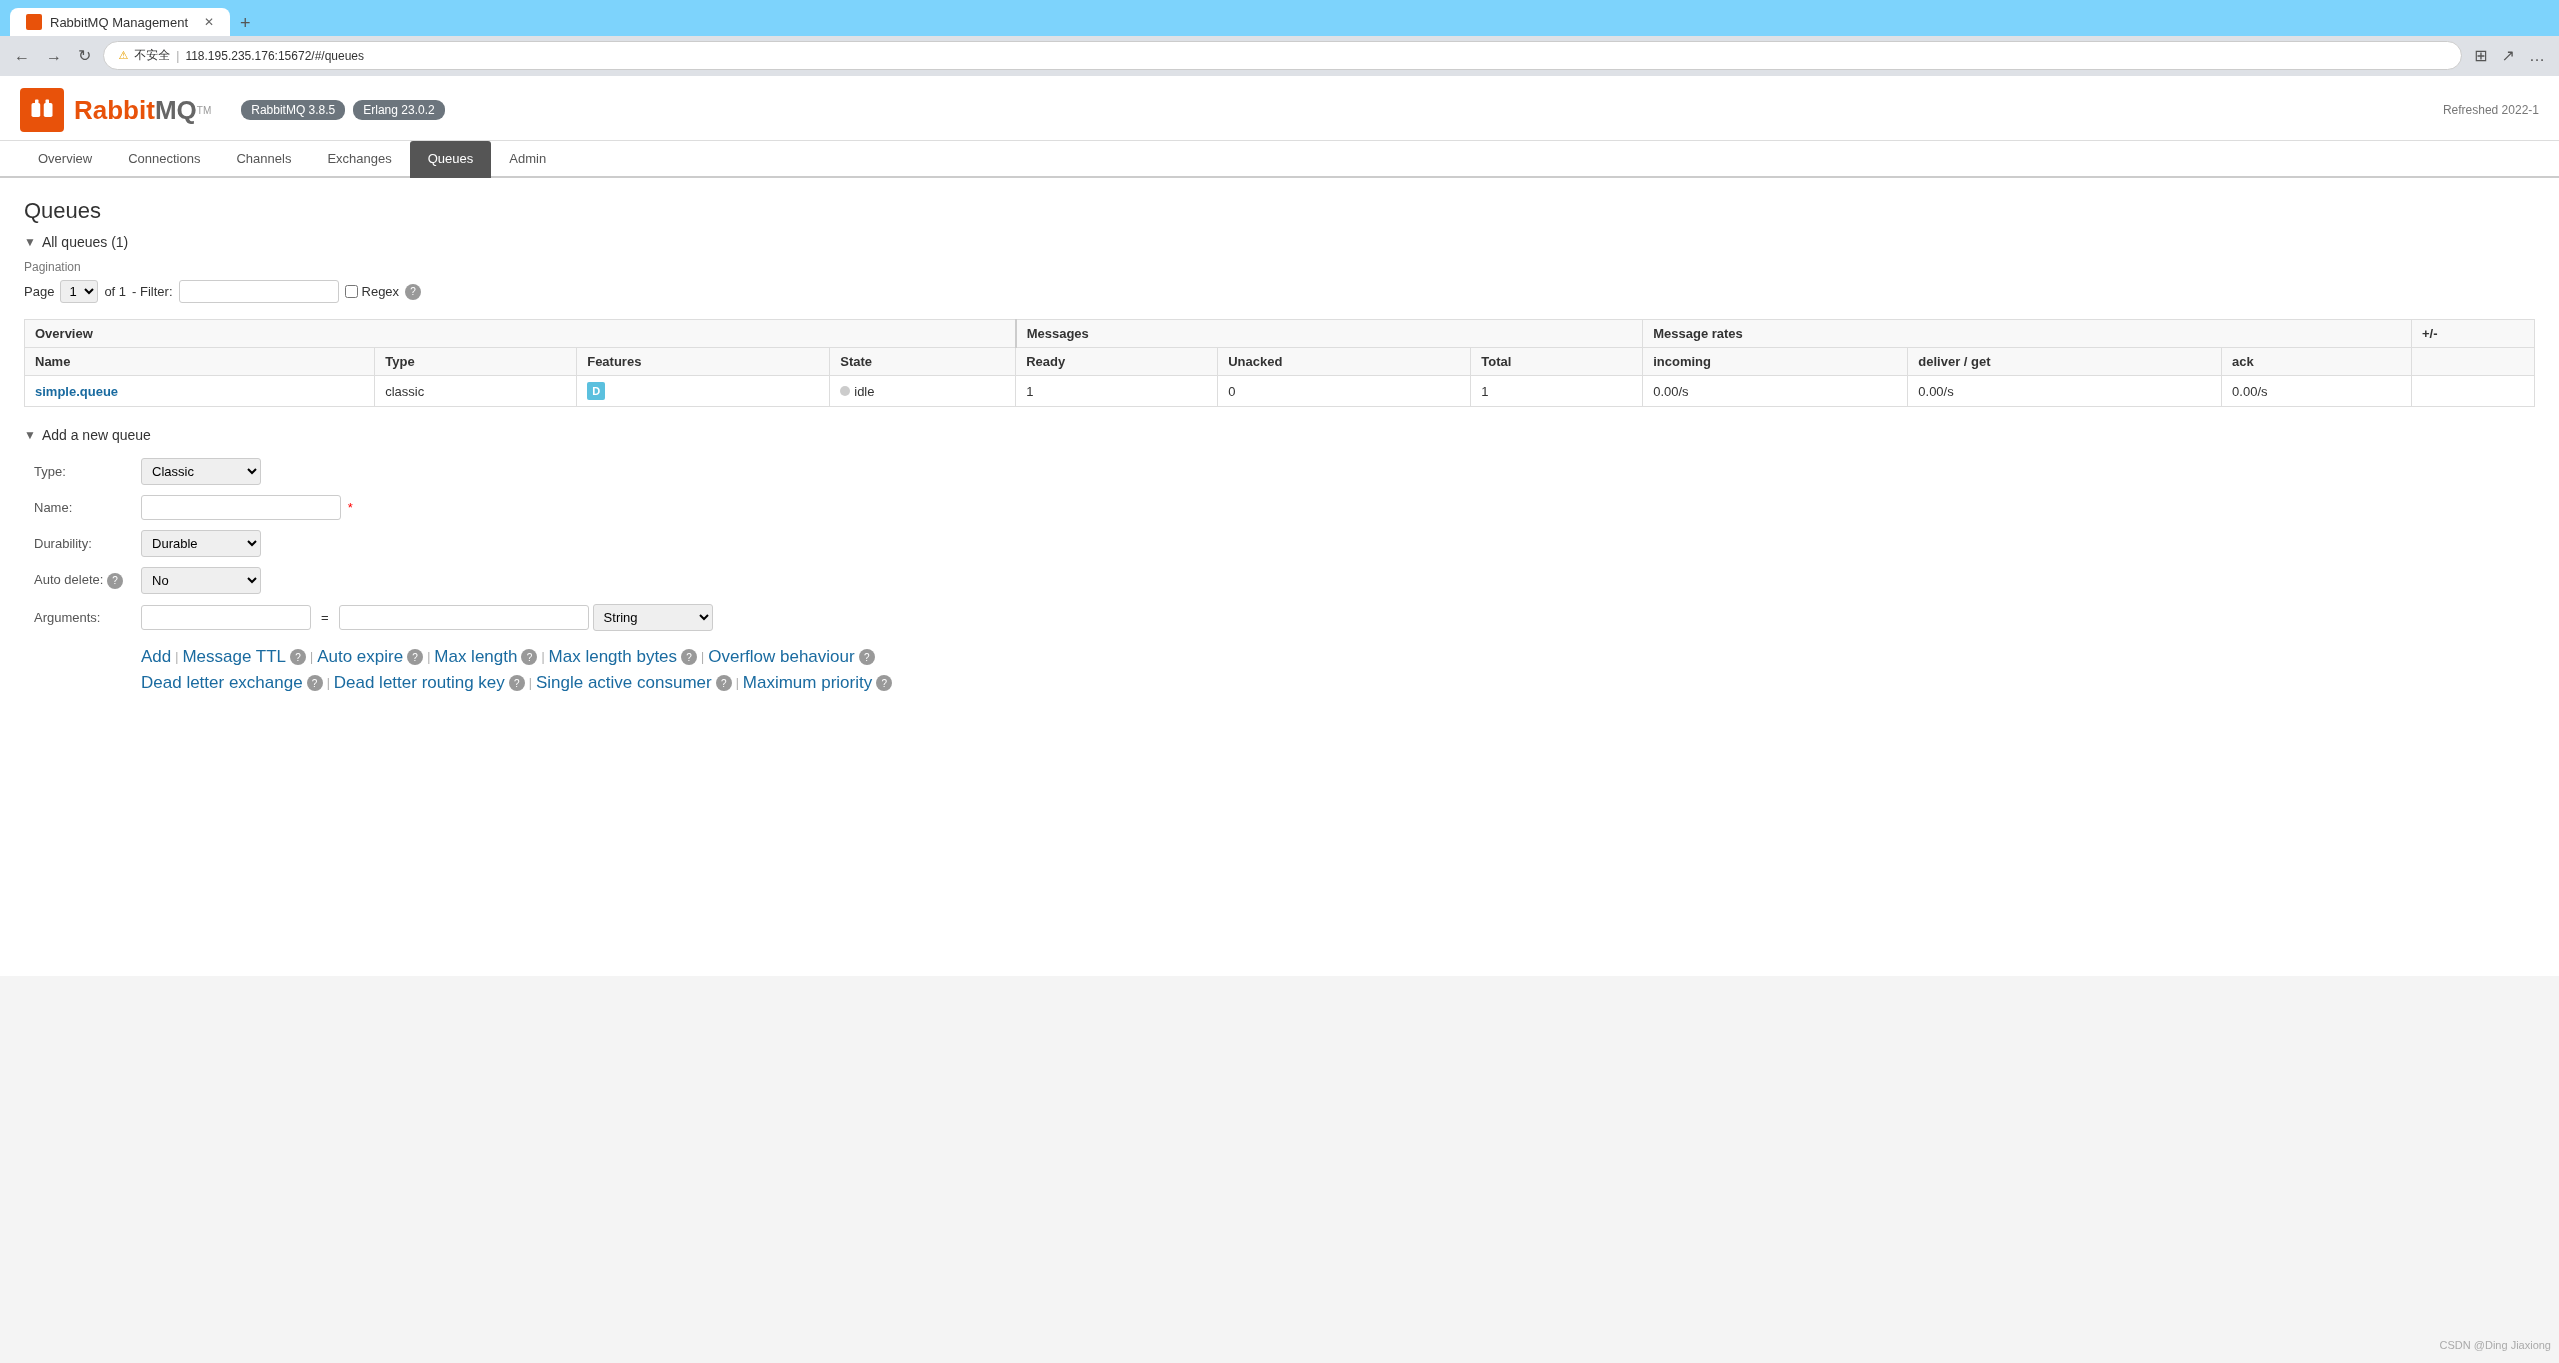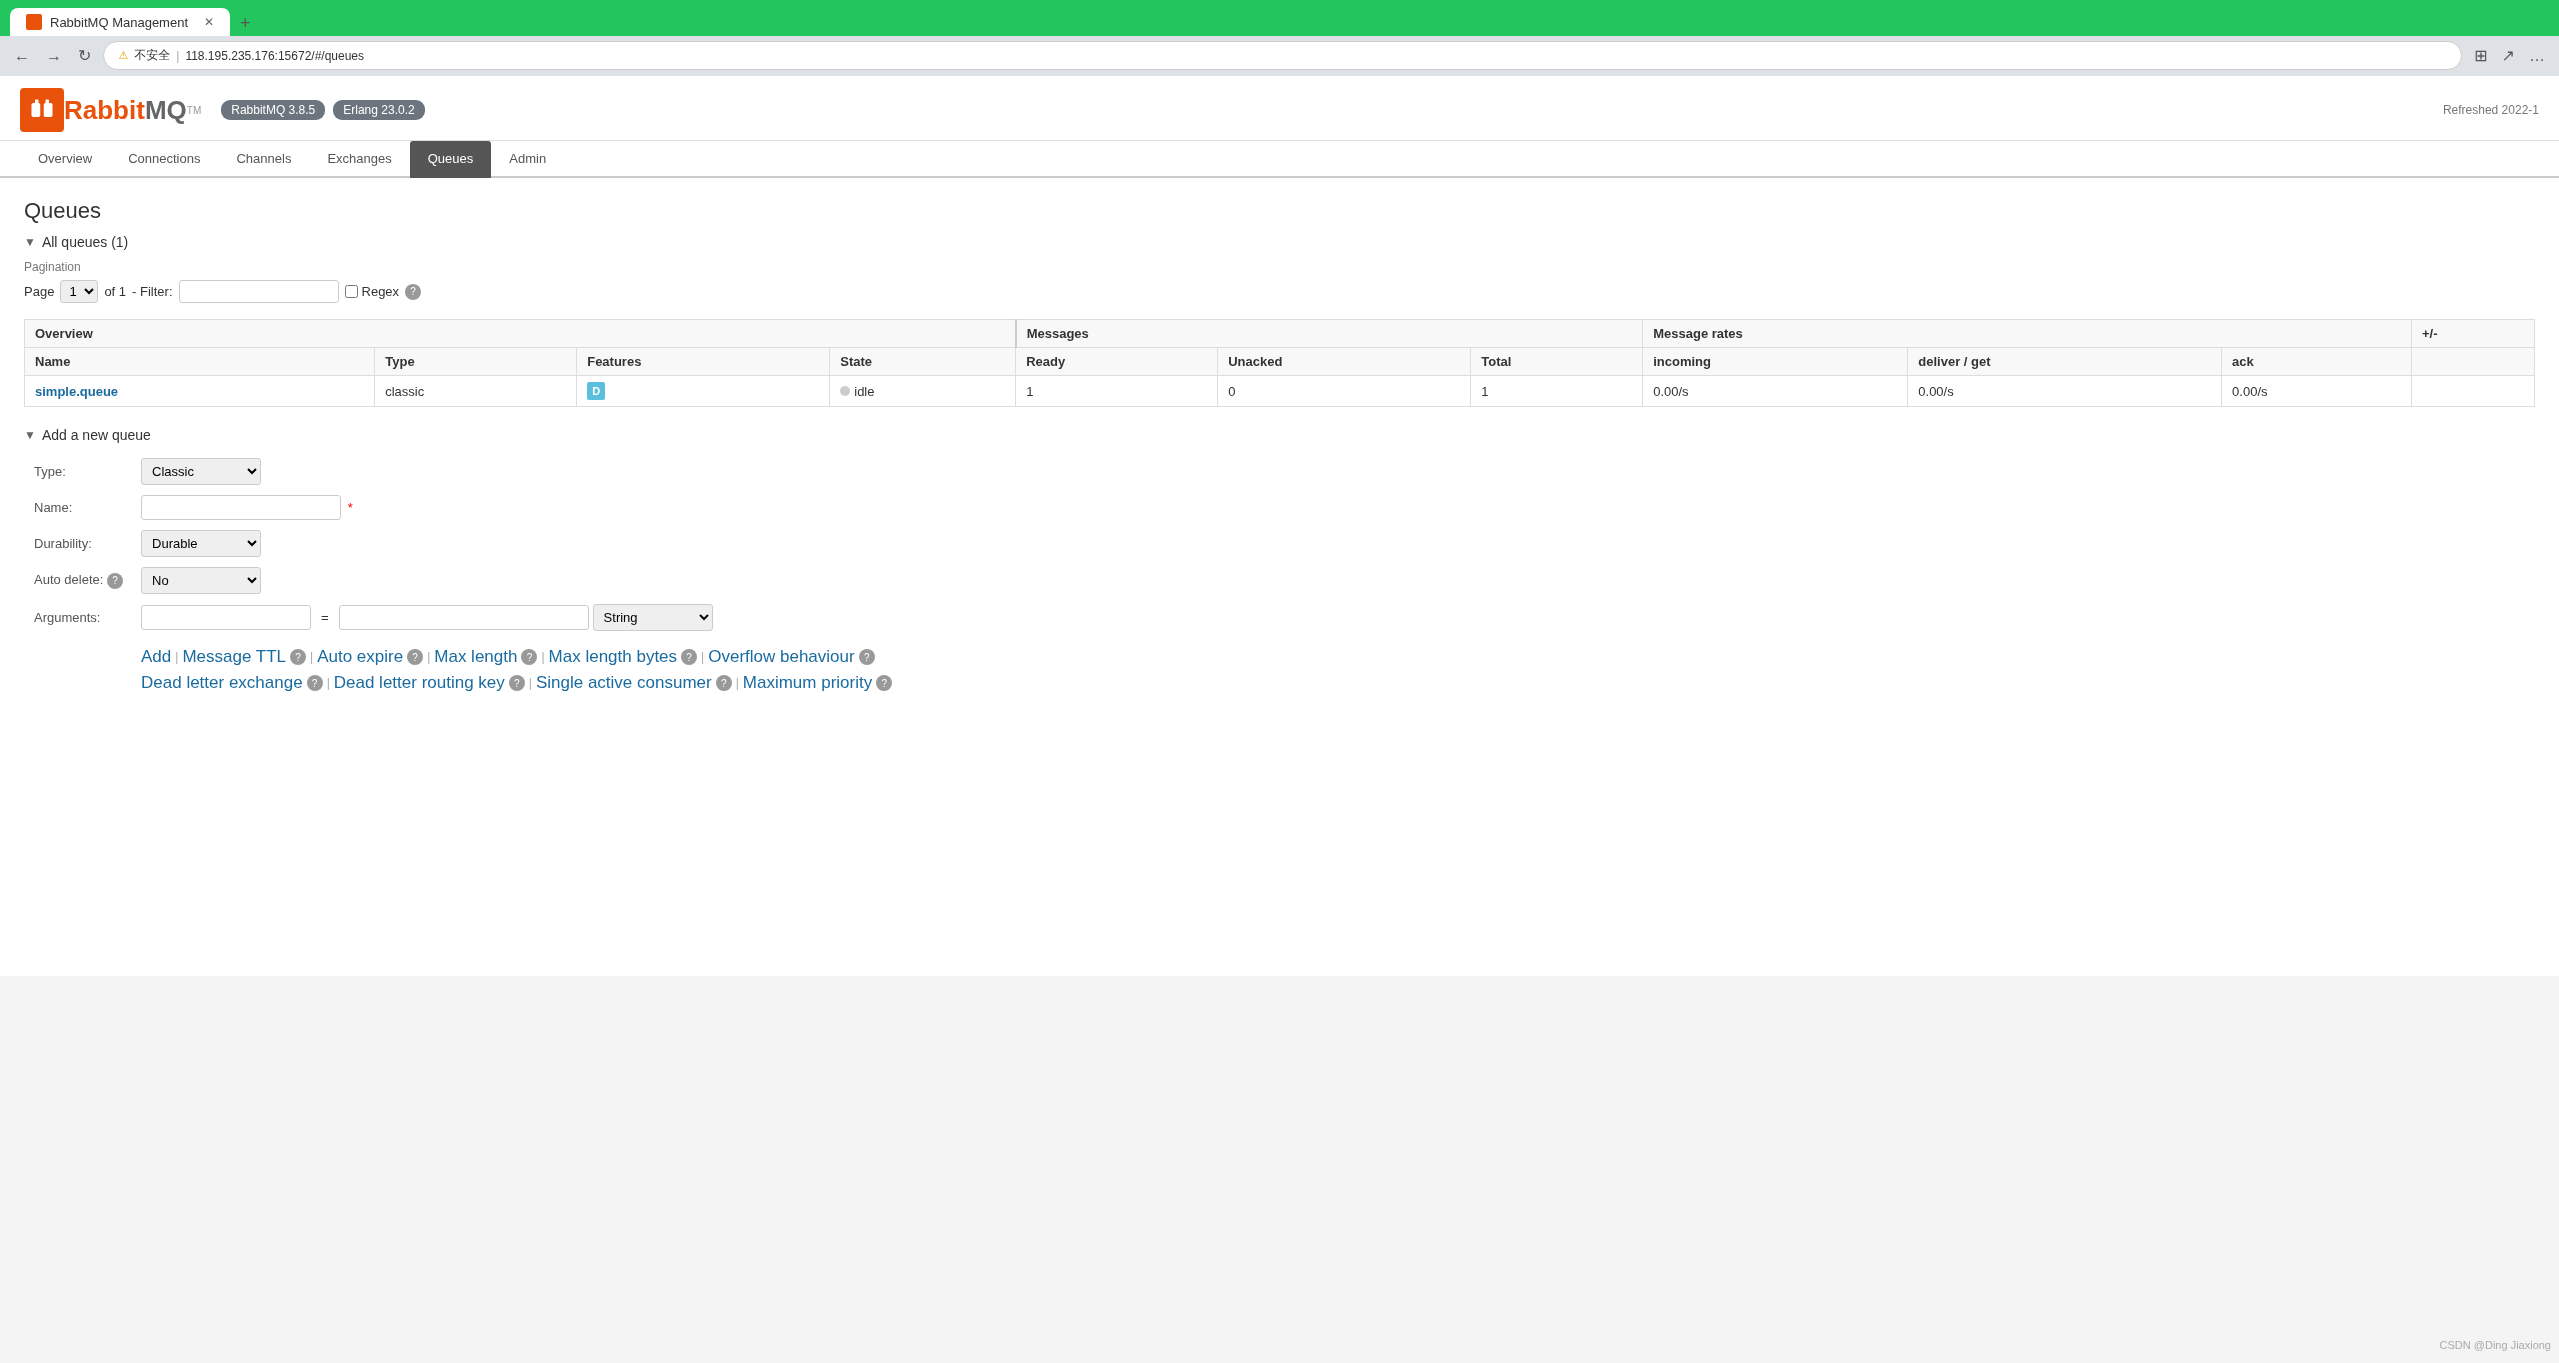--- a/index.html
+++ b/index.html
@@ -74,21 +74,21 @@
     .args-value-input { padding: 4px 6px; border: 1px solid #ccc; border-radius: 3px; font-size: 13px; width: 250px; }
 
     .add-link { color: #1a6ba0; cursor: pointer; font-size: 17px; text-decoration: none; }
 
     .links-row { display: flex; flex-wrap: wrap; align-items: center; gap: 4px; margin-top: 6px; font-size: 12px; color: #333; }
     .pipe { color: #aaa; }
 
     .footer-text { font-size: 11px; color: #aaa; position: fixed; bottom: 12px; right: 8px; }
 
     
-    .chrome-outer { background: #22c55e; }
+    .chrome-outer { background: #7dd3fc; }
     .tab-row { display: flex; align-items: flex-end; padding: 8px 10px 0; gap: 4px; }
     .addr-row { display: flex; align-items: center; gap: 8px; padding: 5px 10px 6px; background: #dee1e6; }
     .addr-box { flex: 1; background: white; border-radius: 20px; padding: 5px 14px; display: flex; align-items: center; gap: 6px; font-size: 12px; border: 1px solid #ccc; }
   </style>
 </head>
 <body>
 
 <div class="chrome-outer">
   <div class="tab-row">
     <div class="browser-tab">
@@ -112,21 +112,21 @@
       <button class="tool-btn">⊞</button>
       <button class="tool-btn">↗</button>
       <button class="tool-btn">…</button>
     </div>
   </div>
 </div>
 
 <div class="page">
 
   <div class="page-header">
-    <div style="display:flex;align-items:center;">
+    <div style="display:flex;align-items:center;gap:10px;">
       <div class="rabbit-icon">
         <svg viewBox="0 0 32 32" xmlns="http://www.w3.org/2000/svg">
           <rect x="4" y="8" width="10" height="16" rx="2" fill="white"></rect>
           <rect x="18" y="8" width="10" height="16" rx="2" fill="white"></rect>
           <rect x="8" y="4" width="4" height="8" rx="1" fill="white"></rect>
           <rect x="20" y="4" width="4" height="8" rx="1" fill="white"></rect>
         </svg>
       </div>
       <div>
         <span style="font-size:26px;font-weight:bold;color:#e8520a;">Rabbit</span><span style="font-size:26px;font-weight:bold;color:#666;">MQ</span><sup style="font-size:10px;color:#999;">TM</sup>

